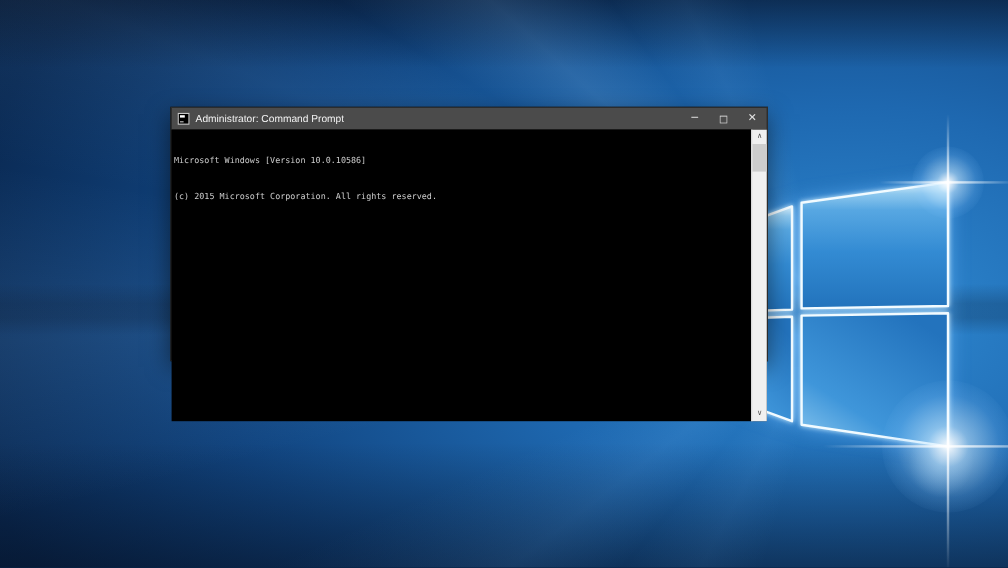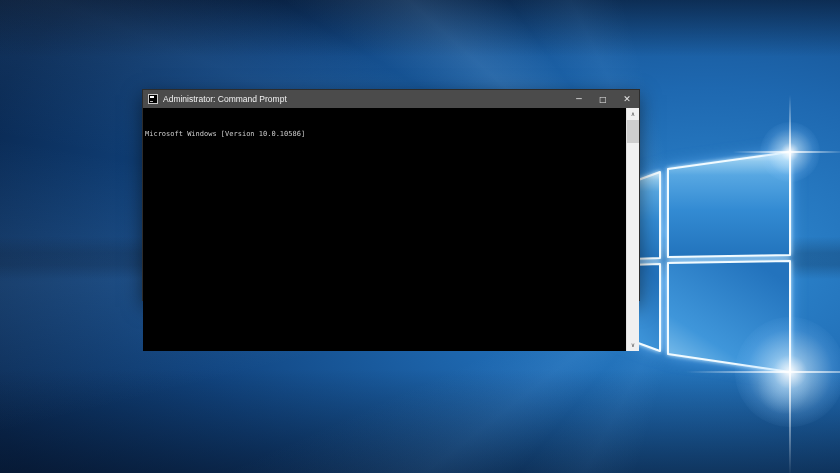--- a/index.html
+++ b/index.html
@@ -169,20 +169,21 @@
         </button>
         <button class="caption-btn close">
           <span>✕</span>
         </button>
       </div>
     </div>
 
     <div class="console">
       <div class="console-lines">
         <div class="console-line">Microsoft Windows [Version 10.0.10586]</div>
+        <div class="console-line">(c) 2015 Microsoft Corporation. All rights reserved.</div>
         <div class="console-line"></div>
       </div>
 
       <div class="scrollbar">
         <div class="sb-arrow sb-up">∧</div>
         <div class="sb-thumb"></div>
         <div class="sb-arrow sb-down">∨</div>
       </div>
     </div>
 

